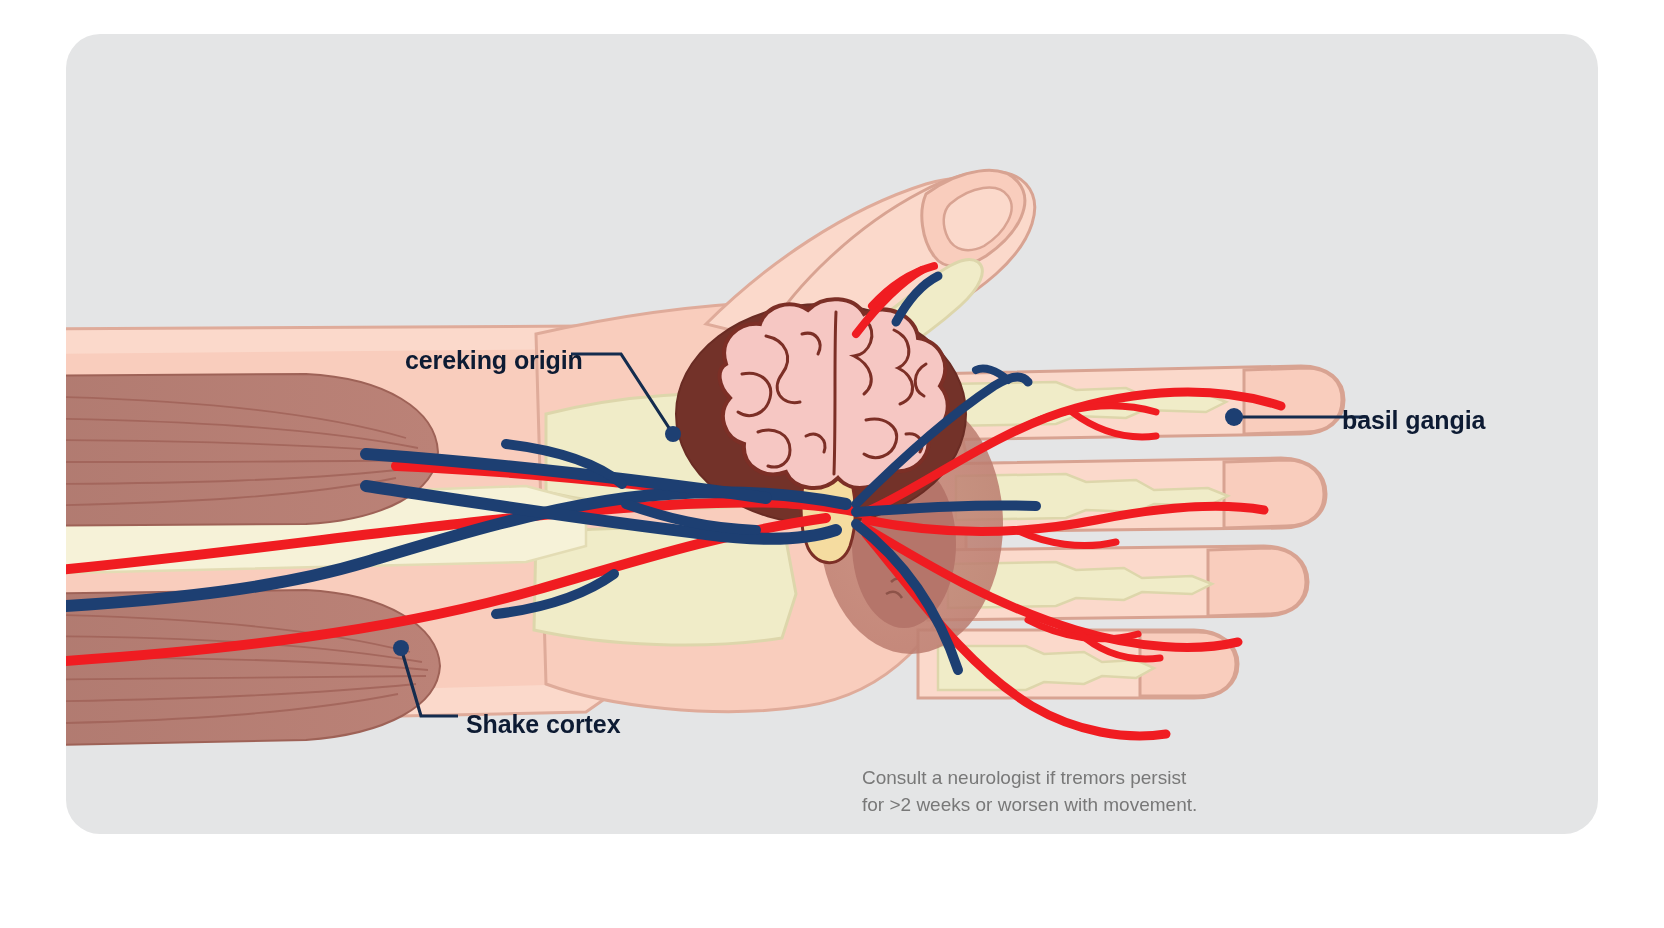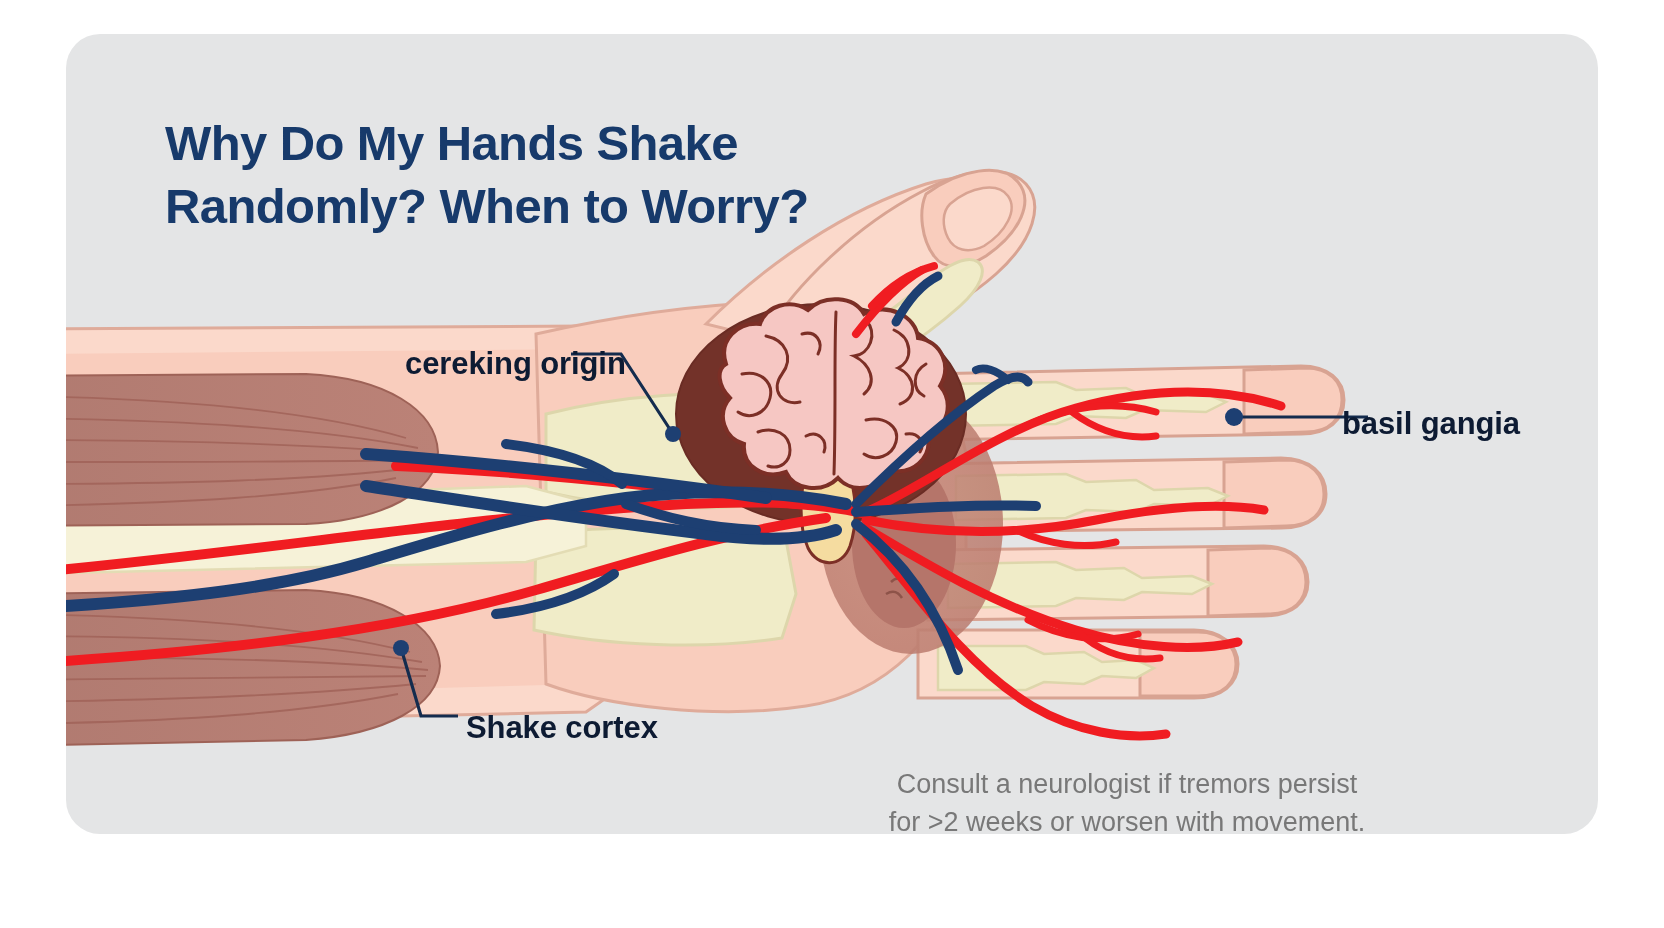--- a/index.html
+++ b/index.html
@@ -33,37 +33,37 @@
     font-size:49px;
     font-weight:bold;
     line-height:1.28;
     letter-spacing:-0.6px;
     white-space:pre-line;
   }
   
   .label {
     position:absolute;
     color:#0d1b33;
-    font-size:31px;
+    font-size:25px;
     font-weight:600;
     white-space:nowrap;
     letter-spacing:-0.1px;
   }
   #label-cerebral { left:339px; top:312px; }
   #label-basil    { left:1276px; top:372px; }
   #label-motor    { left:400px; top:676px; font-weight:bold; }
 
   
   #disclaimer {
     position:absolute;
     right:206px; top:731px;
     width:530px;
-    text-align:center;
+    text-align:left;
     color:#787878;
-    font-size:27px;
+    font-size:19px;
     line-height:1.42;
     white-space:pre-line;
   }
 </style>
 </head>
 <body>
 
 <div id="frame">
   <div id="card">
 
@@ -272,22 +272,20 @@
 
           <path d="M392 682 L355 682 L335 614"></path>
           <circle cx="335" cy="614" r="8" fill="#1d3f72" stroke="none"></circle>
 
           <path d="M1302 383 L1168 383"></path>
           <circle cx="1168" cy="383" r="9" fill="#1d3f72" stroke="none"></circle>
         </g>
       </g>
     </svg>
 
-    <h1 id="title">Why Do My Hands Shake
-Randomly? When to Worry?</h1>
 
     <div class="label" id="label-cerebral">cereking origin</div>
     <div class="label" id="label-basil">basil gangia</div>
     <div class="label" id="label-motor">Shake cortex</div>
 
     <p id="disclaimer">Consult a neurologist if tremors persist
 for &gt;2 weeks or worsen with movement.</p>
   </div>
 </div>
 

